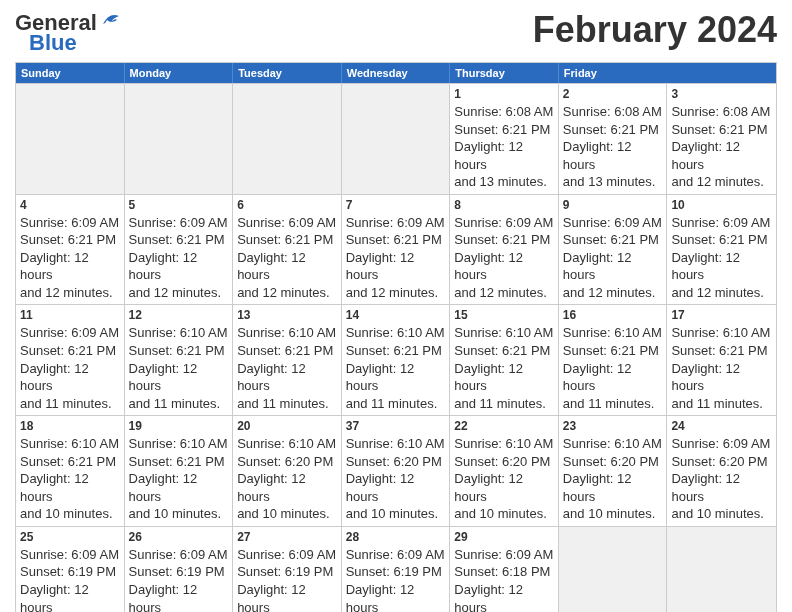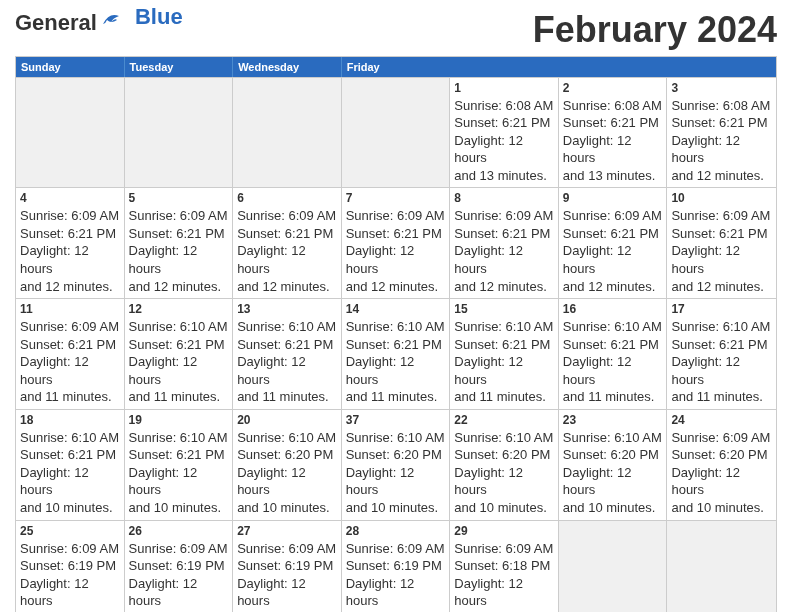--- a/index.html
+++ b/index.html
@@ -18,21 +18,21 @@
       flex-direction: column;
     }
     .header {
       display: flex;
       justify-content: space-between;
       align-items: flex-start;
       margin-bottom: 6px;
     }
     .logo {
       display: flex;
-      flex-direction: row;
+      flex-direction: column;
       align-items: flex-start;
     }
     .title-block {
       text-align: right;
     }
     .month-title {
       font-size: 36px;
       font-weight: bold;
       color: #333;
       line-height: 1.1;
@@ -112,22 +112,24 @@
       <span style="font-size:22px;font-weight:bold;color:#2a6bbf;margin-top:-6px;margin-left:14px;">Blue</span>
     </div>
     <div class="title-block">
       <div class="month-title">February 2024</div>
     </div>
   </div>
 
   <div class="calendar">
     <div class="cal-header">
     <div class="cal-header-cell">Sunday</div>
+        <div class="cal-header-cell">Monday</div>
         <div class="cal-header-cell">Tuesday</div>
         <div class="cal-header-cell">Wednesday</div>
+        <div class="cal-header-cell">Thursday</div>
         <div class="cal-header-cell">Friday</div>
       </div>
     <div class="cal-body">
     <div class="cal-row">
           <div class="cal-cell shaded empty"></div>
           <div class="cal-cell shaded empty"></div>
           <div class="cal-cell shaded empty"></div>
           <div class="cal-cell shaded empty"></div>
           <div class="cal-cell">
             <span class="day-num">1</span>

